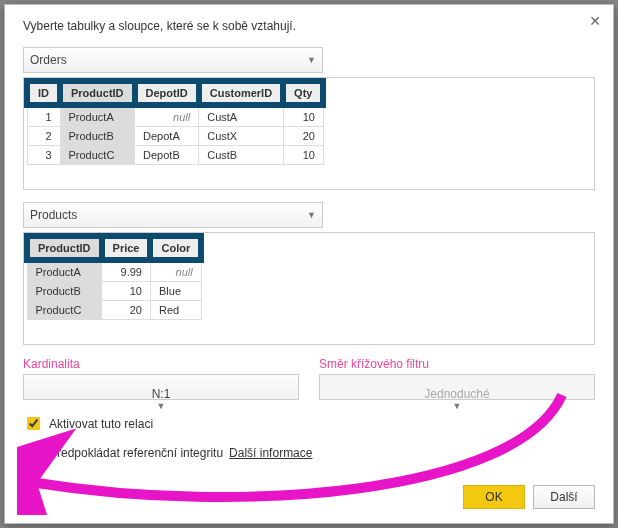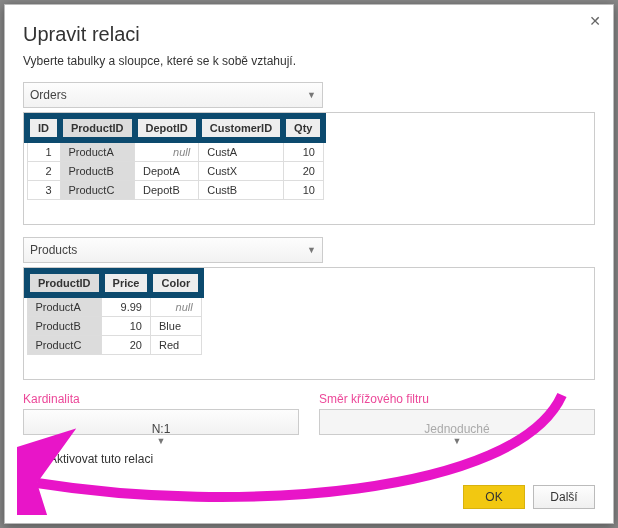--- a/index.html
+++ b/index.html
@@ -147,21 +147,20 @@
     height: 130px;
     pointer-events: none;
   }
 </style>
 </head>
 <body>
 
 <div class="frame">
   <div class="close-x">✕</div>
 
-  <h1 class="title">Upravit relaci</h1>
   <div class="subtitle">Vyberte tabulky a sloupce, které se k sobě vztahují.</div>
 
   <div class="select">
     <span>Orders</span>
     <span class="caret">▼</span>
   </div>
   <div class="tablebox">
     <table class="grid">
       <tbody>
           <tr>
@@ -243,20 +242,25 @@
         <span>Jednoduché</span>
         <span class="caret">▼</span>
       </div>
     </div>
   </div>
 
   <div class="chk">
     <input type="checkbox" checked="" style="">
     <span>Aktivovat tuto relaci</span>
   </div>
+  <div class="chk">
+    <input type="checkbox" style="">
+    <span>Předpokládat referenční integritu</span>
+    <a href="#">Další informace</a>
+  </div>
 
   <div class="footer">
     <div class="btn primary">OK</div>
     <div class="btn">Další</div>
   </div>
 
   <svg class="arrow-annot" viewBox="0 0 560 130">
     <defs>
       <marker id="arrh" markerWidth="12" markerHeight="12" refX="3" refY="6" orient="auto">
         <path d="M0,0 L12,6 L0,12 L3,6 Z" fill="#e815c8"></path>

